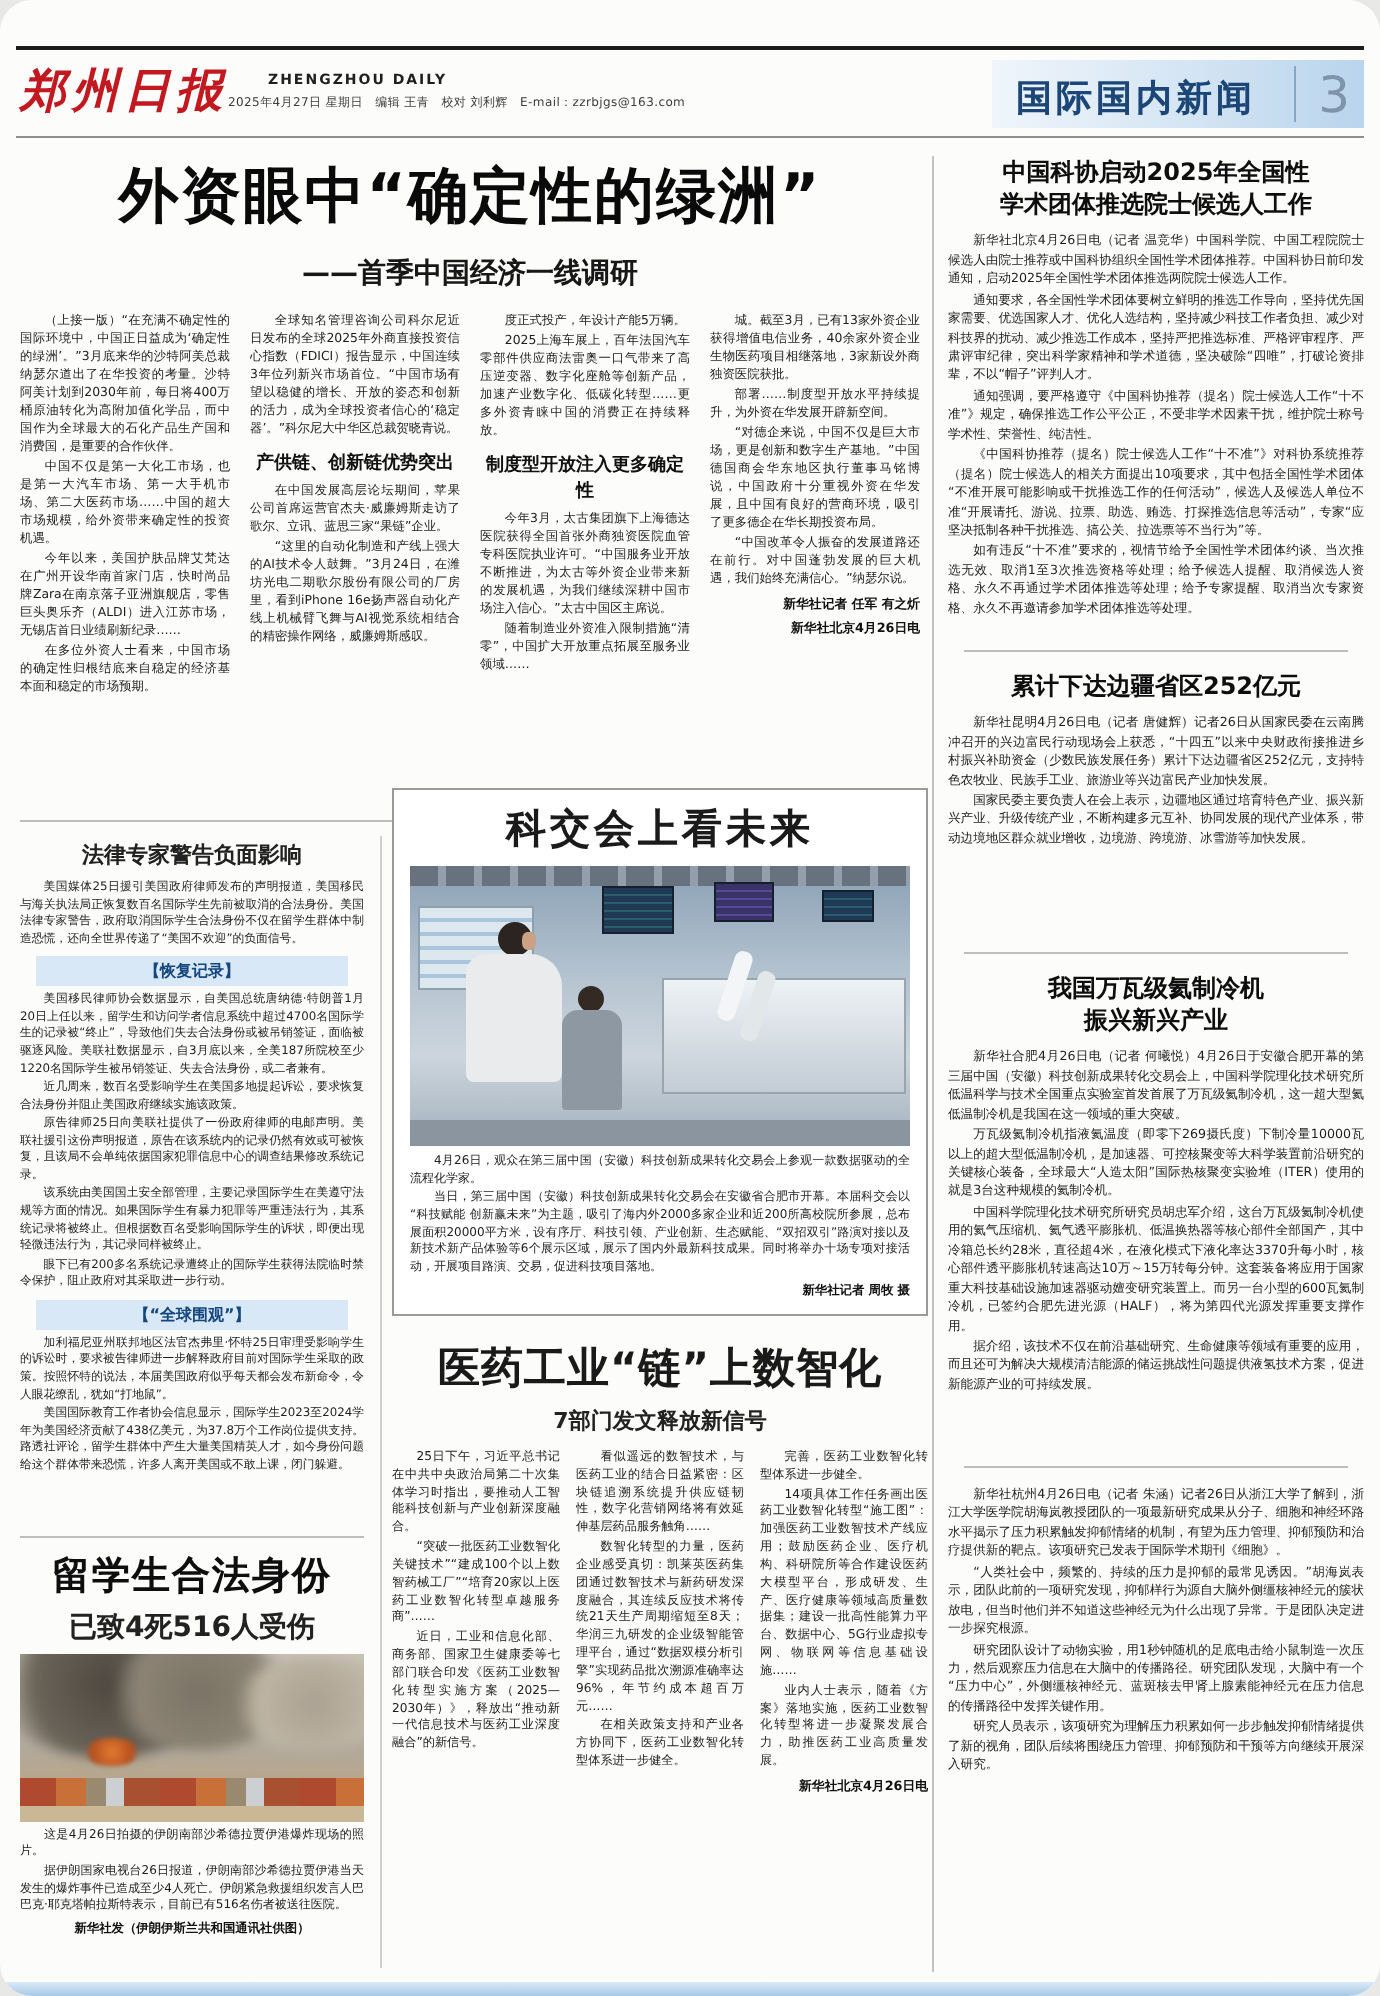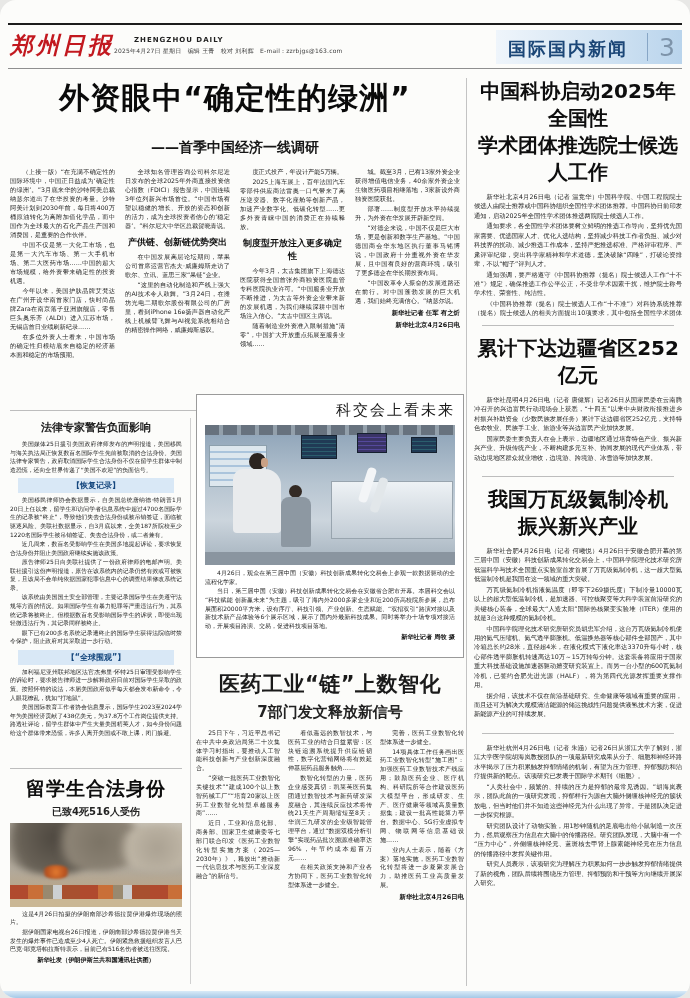--- a/index.html
+++ b/index.html
@@ -25,55 +25,55 @@
   .v-rule-left { position:absolute; left:190px; top:418px; height:566px; width:1px; background:#d0d0d0; }
   .lead-rule  { position:absolute; left:10px; top:410px; width:450px; height:1px; background:#bdbdbd; }
   .left-rule  { position:absolute; left:10px; top:768px; width:172px; height:1px; background:#bdbdbd; }
   .bottom-bar { position:absolute; left:0; bottom:0; width:690px; height:7px; background:linear-gradient(180deg,#d9eaf7,#a6c9e7); }
 
   
   .bp { font-size:6.2px; line-height:1.45; text-align:justify; text-indent:2em; color:#1d1d1d; margin-bottom:1px; }
   .subhead { font-size:9px; text-align:center; margin:5px 0 4px; font-weight:bold; color:#111; }
   .byline { font-size:6.4px; font-weight:bold; text-align:right; margin-top:3px; color:#111; }
   .credit { font-size:6.2px; font-weight:bold; text-align:right; margin-top:2px; color:#111; }
-  .art-h2 { font-size:20px; font-weight:bold; text-align:center; line-height:1.35; color:#0e0e0e; }
+  .art-h2 { font-size:12px; font-weight:bold; text-align:center; line-height:1.35; color:#0e0e0e; }
   .art-h2 span { display:block; }
   .art-dek { font-size:11px; font-weight:bold; text-align:center; margin:4px 0 5px; color:#222; }
   .band { background:#d9e8f6; color:#15477e; font-weight:bold; font-size:8px; text-align:center; padding:2px 0; margin:4px 8px 3px; }
 
   
   .lead { position:absolute; left:10px; top:78px; width:450px; height:330px; }
   .lead h1 { font-size:30px; font-weight:bold; text-align:center; letter-spacing:1px; color:#0a0a0a; }
-  .lead .dek { font-size:14px; font-weight:bold; text-align:center; margin-top:20px; color:#171717; }
+  .lead .dek { font-size:14px; font-weight:bold; text-align:center; margin-top:9px; color:#171717; }
   .lead-cols { display:flex; gap:10px; margin-top:11px; height:238px; overflow:hidden; }
   .lead-cols .col { flex:1; overflow:hidden; }
 
   
   .us { position:absolute; left:10px; top:416px; width:172px; height:348px; overflow:hidden; }
   .us .bp { font-size:5.9px; }
   .iran { position:absolute; left:10px; top:776px; width:172px; height:212px; overflow:hidden; }
   .iran .art-h2 { font-size:19px; letter-spacing:1px; }
-  .iran .art-dek { font-size:10px; margin:3px 0 4px; }
+  .iran .art-dek { font-size:14px; margin:3px 0 4px; }
   .iran .bp { font-size:6px; }
   .iran .credit { text-align:center; }
   .photo-iran { position:relative; width:172px; height:84px; margin:4px 0 3px; overflow:hidden;
     background:linear-gradient(180deg,#c8c2b6 0%,#b2aa9c 55%,#b8a58a 78%,#c4b093 100%); }
   .smoke { position:absolute; border-radius:50%; filter:blur(3px); }
   .smoke1 { left:-14px; top:-22px; width:116px; height:74px; background:radial-gradient(circle,#4e4840 0%,#6b6459 55%,rgba(107,100,89,0) 78%); }
   .smoke2 { left:44px; top:-10px; width:92px; height:58px; background:radial-gradient(circle,#7b7365 0%,#8d8476 60%,rgba(141,132,118,0) 80%); }
   .smoke3 { left:106px; top:2px; width:82px; height:46px; background:radial-gradient(circle,#aaa192 0%,#beb5a5 60%,rgba(190,181,165,0) 82%); }
   .flame { position:absolute; left:32px; top:42px; width:28px; height:14px; border-radius:50%; filter:blur(1px);
     background:radial-gradient(circle,#e27a30 0%,#b5501f 65%,rgba(181,80,31,0) 85%); }
   .containers { position:absolute; left:0; bottom:7px; width:100%; height:15px;
     background:repeating-linear-gradient(90deg,#b04a2e 0 18px,#c96f38 18px 33px,#99896f 33px 43px,#cdd0d2 43px 52px,#a8502f 52px 70px); }
   .ground { position:absolute; left:0; bottom:0; width:100%; height:8px; background:#cab795; }
 
   
   .expo { position:absolute; left:196px; top:394px; width:268px; height:264px; border:1px solid #9a9a9a; background:#fff; padding:6px 8px 4px; }
-  .expo h2 { font-size:15px; font-weight:normal; text-align:right; letter-spacing:2px; }
+  .expo h2 { font-size:20px; font-weight:bold; text-align:center; letter-spacing:2px; }
   .expo .bp { font-size:6px; }
   .photo-expo { position:relative; width:100%; height:140px; margin:5px 0 4px; overflow:hidden;
     background:linear-gradient(180deg,#8ba1b6 0%,#b7c5d1 42%,#ccd5dd 68%,#a2b0bc 100%); }
   .truss { position:absolute; left:0; top:0; width:100%; height:10px;
     background:repeating-linear-gradient(90deg,#67727e 0 14px,#93a0ab 14px 18px); }
   .scr { position:absolute; border:1px solid #15202e; background:repeating-linear-gradient(180deg,#203a55 0 3px,#2b5e6d 3px 4px); }
   .scr1 { left:96px; top:10px; width:36px; height:24px; }
   .scr2 { left:152px; top:8px; width:30px; height:20px; background:repeating-linear-gradient(180deg,#3a3466 0 3px,#55499c 3px 4px); }
   .scr3 { left:206px; top:12px; width:26px; height:16px; }
   .bigscreen { position:absolute; left:4px; top:20px; width:58px; height:42px; background:#dde7ee; border:1px solid #8da0ad;
@@ -83,21 +83,21 @@
   .man-body { position:absolute; left:28px; top:44px; width:48px; height:64px; border-radius:10px 16px 4px 4px; background:#e9ebed; }
   .child-head { position:absolute; left:84px; top:60px; width:13px; height:13px; border-radius:50%; background:#332a24; }
   .child-body { position:absolute; left:76px; top:72px; width:30px; height:50px; border-radius:8px 8px 2px 2px; background:#8d98a2; }
   .equip { position:absolute; left:126px; top:56px; width:122px; height:58px; background:linear-gradient(#eef2f5,#c2ccd5); border:1px solid #98a4ae; }
   .arm { position:absolute; left:158px; top:42px; width:9px; height:36px; border-radius:4px; background:#f3f5f7; transform:rotate(18deg); box-shadow:14px 6px 0 #e2e7ea; }
   .floor { position:absolute; left:0; bottom:0; width:100%; height:13px; background:#8a95a0; }
 
   
   .pharma { position:absolute; left:196px; top:670px; width:268px; height:318px; }
   .pharma h2 { font-size:21px; font-weight:bold; text-align:center; letter-spacing:.5px; }
-  .pharma .art-dek { font-size:15px; margin:5px 0 7px; }
+  .pharma .art-dek { font-size:11px; margin:5px 0 7px; }
   .pharma-cols { display:flex; gap:8px; height:250px; overflow:hidden; }
   .pharma-cols .col { flex:1; overflow:hidden; }
   .pharma .bp { font-size:6.1px; }
 
   
   .rail { position:absolute; left:474px; top:78px; width:208px; height:908px; display:flex; flex-direction:column; }
   .rail-art { overflow:hidden; }
   .rail-art .bp { font-size:6.3px; line-height:1.5; }
   .rail-art .art-h2 { margin-bottom:6px; }
   .rail-rule { border:none; border-top:1px solid #bdbdbd; margin:9px 8px; }

